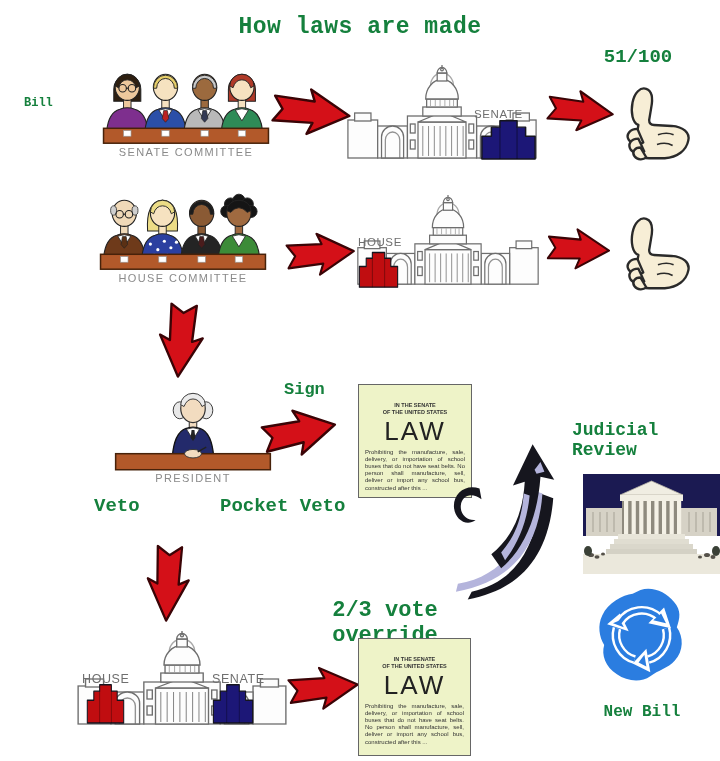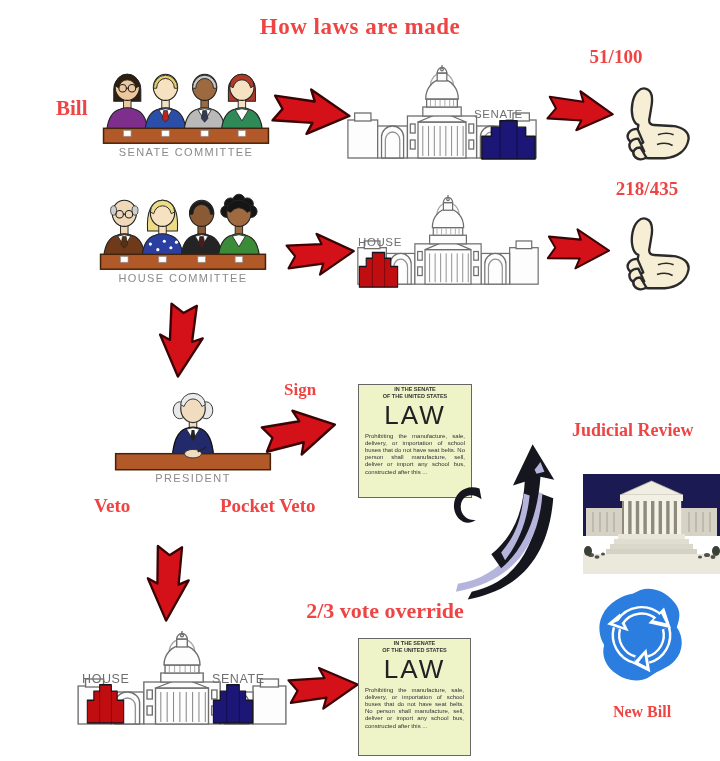--- a/index.html
+++ b/index.html
@@ -1,29 +1,29 @@
 <!DOCTYPE html>
 <html style="--arrow-red: #d41018; --arrow-outline: #3a0406; --desk-brown: #b2592a; --law-paper: #eef3c8; --senate-navy: #1c1777; --house-red: #c00d10; --recycle-blue: #2b7de0; --label-gray: #8a8a8a; --swoosh-lavender: #b4b4dc; --sky-navy: #1b1a52;"><head>
 <meta charset="utf-8">
 <style>
   html,body{margin:0;padding:0;background:#fff;}
   #canvas{position:relative;width:720px;height:761px;background:#ffffff;overflow:hidden;
           font-family:"Liberation Serif",serif;}
   .abs{position:absolute;}
-  .serif-label{font-family:Liberation Serif, serif;font-weight:bold;color:#ef4444;}
+  .serif-label{font-family:Liberation Mono, monospace;font-weight:bold;color:#15803d;}
   .title{left:0;top:14px;width:720px;text-align:center;font-size:23px;letter-spacing:.5px;}
-  .bill{left:24px;top:96px;font-size:21px;margin-left:32px;}
+  .bill{left:24px;top:96px;font-size:12px;}
   .vote{text-align:center;font-size:19px;}
   .illus-caption{font-family:"Liberation Sans",sans-serif;font-size:11px;letter-spacing:1.4px;
                  color:var(--label-gray,#8a8a8a);text-align:center;}
   .chamber-label{font-family:"Liberation Sans",sans-serif;font-size:11.5px;font-weight:normal;
                  letter-spacing:.6px;color:#6f6f6f;}
   .chamber-label.big{font-size:12.5px;}
   .law-doc{background:var(--law-paper,#eef3c8);border:1.5px solid #666;box-sizing:border-box;
-           padding:1px 6px 4px;text-align:center;}
+           padding:17px 6px 4px;text-align:center;}
   .law-header{font-family:"Liberation Sans",sans-serif;font-size:5.5px;font-weight:bold;
               color:#333;line-height:1.3;white-space:pre-line;}
   .law-title{font-family:"Liberation Sans",sans-serif;font-size:26px;color:#222;
              letter-spacing:2px;line-height:1.05;margin:2px 0 3px;}
   .law-body{font-family:"Liberation Sans",sans-serif;font-size:6px;line-height:1.2;color:#333;
             text-align:justify;}
   svg.arrow{position:absolute;overflow:visible;}
   .arrow-shape{fill:var(--arrow-red,#d41018);stroke:var(--arrow-outline,#3a0406);
                stroke-width:3;stroke-linejoin:round;}
   .sign{left:284px;top:380px;font-size:17px;}
@@ -164,21 +164,21 @@
     </svg>
   <svg class="abs" style="left:480px;top:118px;--wing-color:var(--senate-navy)" width="57" height="42" viewBox="0 0 60 46" preserveAspectRatio="none">
       <use href="#wing-block"></use>
     </svg>
   <div class="abs chamber-label" style="left:474px;top:108px">SENATE</div>
 
   <svg class="arrow" style="left:547px;top:90px;transform:rotate(6deg)" width="68" height="42" viewBox="0 0 100 58" preserveAspectRatio="none">
       <use href="#arrow-right"></use>
     </svg>
 
-  <div class="abs serif-label vote" style="left:556px;top:46px;width:120px">51/100</div>
+  <div class="abs serif-label vote" style="left:578px;top:46px;width:120px">51/100</div>
   <svg class="abs" style="left:610px;top:80px" width="92" height="88" viewBox="0 0 92 90">
       <use href="#thumb"></use>
     </svg>
 
   <svg id="house-people" class="abs" style="left:95px;top:190px" width="176" height="82" viewBox="0 0 180 88">
       <g>
         <rect x="23" y="37" width="8" height="11" fill="#f0d9b8" stroke="#222" stroke-width="1"></rect>
         <path d="M5 71 Q7 52 19 48.5 Q27 45.5 35 48.5 Q47 52 49 71 Z" fill="#6e3a1a" stroke="#222" stroke-width="1.2"></path>
         <path d="M20 49.5 L27 61 L34 49.5 Q27 46.5 20 49.5 Z" fill="#fff" stroke="#222" stroke-width="0.9"></path>
         <path d="M25 50 h4 l1.5 8.5 L27 62.5 L23.5 58.5 Z" fill="#5a3014" stroke="#222" stroke-width="0.7"></path>
@@ -240,21 +240,20 @@
     </svg>
   <svg class="abs" style="left:358px;top:250px;--wing-color:var(--house-red)" width="41" height="38" viewBox="0 0 60 46" preserveAspectRatio="none">
       <use href="#wing-block"></use>
     </svg>
   <div class="abs chamber-label" style="left:358px;top:236px">HOUSE</div>
 
   <svg class="arrow" style="left:547px;top:228px;transform:rotate(3deg)" width="64" height="42" viewBox="0 0 100 58" preserveAspectRatio="none">
       <use href="#arrow-right"></use>
     </svg>
 
-  <div class="abs serif-label vote" style="left:582px;top:178px;width:130px">218/435</div>
   <svg class="abs" style="left:610px;top:210px" width="92" height="88" viewBox="0 0 92 90">
       <use href="#thumb"></use>
     </svg>
 
   <svg class="arrow" style="left:158px;top:303px;transform:rotate(5deg)" width="46" height="76" viewBox="0 0 58 100" preserveAspectRatio="none">
       <use href="#arrow-down"></use>
     </svg>
 
   <svg class="abs" style="left:108px;top:382px" width="170" height="100" viewBox="0 0 180 106">
     <ellipse cx="76" cy="30" rx="7" ry="9" fill="#e8e8e8" stroke="#333" stroke-width="1"></ellipse>

